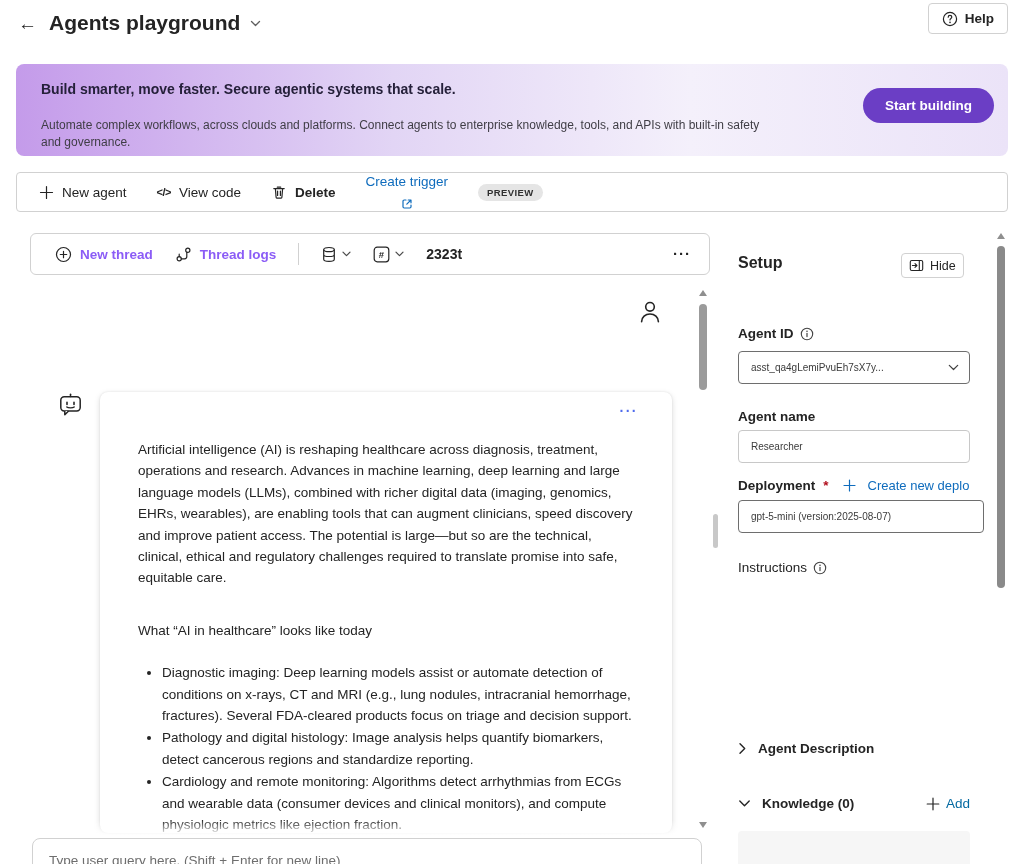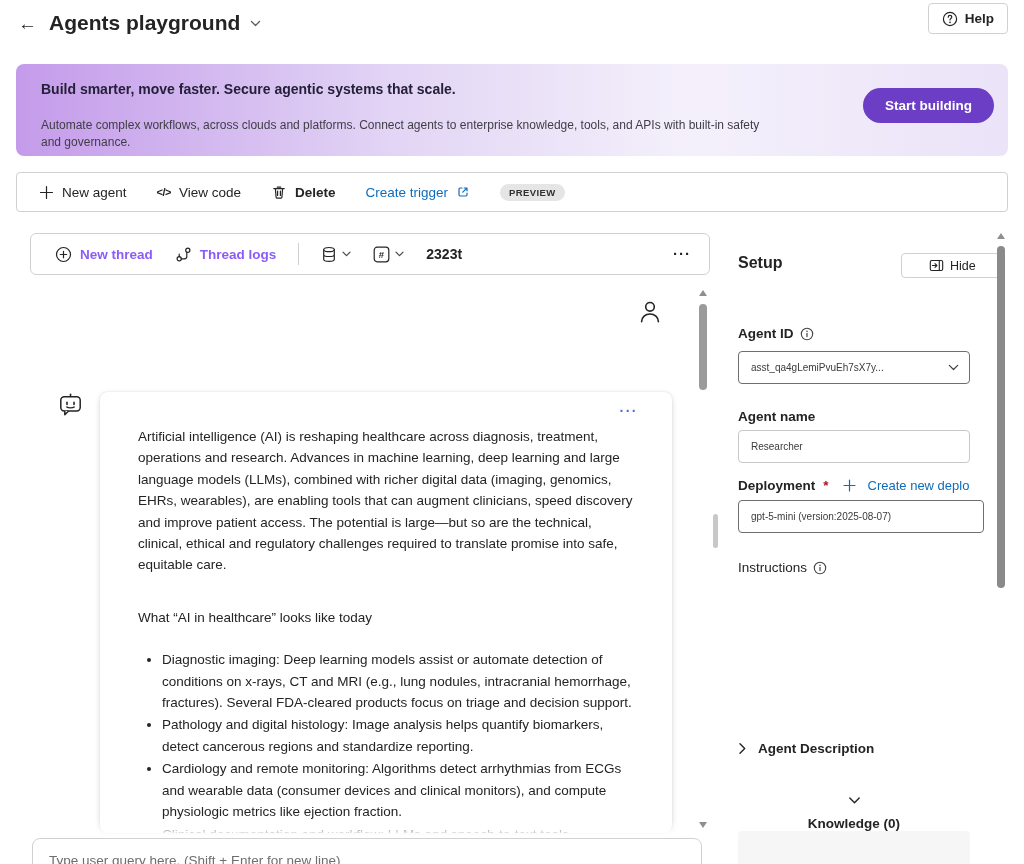--- a/index.html
+++ b/index.html
@@ -38,21 +38,21 @@
   
   .agent-toolbar {
     position:absolute; left:16px; right:16px; top:172px; height:40px;
     border:1px solid #d1d1d1; border-radius:4px; background:#fff;
     display:flex; align-items:center; padding:0 22px; gap:30px;
   }
   .tb-item { display:flex; align-items:center; gap:8px; background:none; border:none; cursor:pointer;
     font-family:inherit; font-size:13.5px; color:#242424; }
   .tb-item .glyph { font-size:11px; font-weight:700; letter-spacing:-0.5px; }
   .tb-item.bold span.lbl { font-weight:600; }
-  .tb-link { color:#0f6cbd; }
+  .tb-link { color:#0f6cbd;flex-direction:column; }
   .preview-badge { background:#e5e5e5; color:#303030; font-size:9.5px; font-weight:700; letter-spacing:.4px;
     padding:3px 9px; border-radius:10px; }
 
   
   .thread-toolbar {
     position:absolute; left:30px; top:233px; width:680px; height:42px;
     border:1px solid #d1d1d1; border-radius:6px; background:#fff;
     display:flex; align-items:center; padding:0 18px 0 24px; gap:22px;
   }
   .tt-item { display:flex; align-items:center; gap:8px; background:none; border:none; cursor:pointer;
@@ -77,21 +77,21 @@
   .bot-bubble {
     position:absolute; left:100px; top:392px; width:572px; height:441px; background:#fff; border-radius:8px;
     box-shadow:0 2px 6px rgba(0,0,0,.14), 0 0 2px rgba(0,0,0,.10);
     padding:12px 34px 0 38px; overflow:hidden;
   }
   .bot-bubble .tail { position:absolute; left:-6px; top:22px; width:13px; height:13px; background:#fff;
     transform:rotate(45deg); box-shadow:-3px 3px 4px rgba(0,0,0,.06); }
   .bubble-more { display:block; margin-left:auto; background:none; border:none; cursor:pointer;
     color:#4f6bed; font-size:14px; font-weight:700; letter-spacing:1.5px; line-height:10px; padding:2px 0; }
   .bot-text { font-size:13.5px; line-height:21.4px; color:#242424; }
-  .bot-text p.intro { margin-top:8px; }
+  .bot-text p.intro { margin-top:21px; }
   .bot-text p.sect { margin-top:31px; }
   .bot-text ul { margin-top:21px; padding-left:24px; }
   .bot-text li { margin-bottom:1px; }
 
   .chat-fade { position:absolute; left:30px; top:820px; width:672px; height:18px;
     background:linear-gradient(rgba(255,255,255,0), #fff 85%); pointer-events:none; }
 
   .chat-input {
     position:absolute; left:32px; top:838px; width:670px; height:44px;
     border:1px solid #d1d1d1; border-radius:8px; background:#fff; padding:0 16px;
@@ -110,21 +110,21 @@
 
   .panel-scrollbar { position:absolute; left:995px; top:228px; width:12px; height:636px; }
   .panel-scrollbar .sb-arrow-up { position:absolute; left:2px; top:5px; }
   .panel-scrollbar .thumb { position:absolute; left:2px; top:18px; width:8px; height:342px; border-radius:4px; background:#8a8a8a; }
 
   .splitter { position:absolute; left:713px; top:514px; width:5px; height:34px; border-radius:3px; background:#c8c8c8; cursor:col-resize; }
 
   
   .setup-title { position:absolute; left:738px; top:254px; font-size:16px; font-weight:700; }
   .hide-btn { position:absolute; left:901px; top:253px; height:25px; display:flex; align-items:center; gap:6px;
-    background:#fff; border:1px solid #d1d1d1; border-radius:4px; padding:0 27px;
+    background:#fff; border:1px solid #d1d1d1; border-radius:4px; padding:0 7px;
     font-family:inherit; font-size:12.5px; color:#242424; cursor:pointer; }
 
   .fld-label { position:absolute; left:738px; display:flex; align-items:center; gap:6px; font-size:13.5px; }
   .fld-label.b { font-weight:700; }
   .req { color:#b10e1c; margin-left:2px; }
 
   .select-box, .text-box {
     position:absolute; left:738px; width:232px; height:33px; background:#fff; border-radius:4px;
     display:flex; align-items:center; padding:0 10px 0 12px; font-size:10px; color:#3b3b3b; cursor:pointer;
   }
@@ -341,21 +341,21 @@
       </svg>
   </div>
 
   <button class="collapse-row" style="top:741px;">
     <svg class="ico" width="9" height="13" viewBox="0 0 9 13">
         <path d="M2 1.8l4.7 4.7L2 11.2" fill="none" stroke="#242424" stroke-width="1.4" stroke-linecap="round" stroke-linejoin="round"></path>
       </svg>
     <span>Agent Description</span>
   </button>
 
-  <div class="collapse-row" style="top:796px;flex-direction:column;">
+  <div class="collapse-row" style="top:796px;">
     <svg class="ico" width="13" height="9" viewBox="0 0 13 9">
         <path d="M1.8 2l4.7 4.7L11.2 2" fill="none" stroke="#242424" stroke-width="1.4" stroke-linecap="round" stroke-linejoin="round"></path>
       </svg>
     <span>Knowledge (0)</span>
     <button class="add-btn">
       <svg class="ico" width="14" height="14" viewBox="0 0 14 14">
           <path d="M7 1.2v11.6M1.2 7h11.6" stroke="#242424" stroke-width="1.2" stroke-linecap="round"></path>
         </svg>
       <span>Add</span>
     </button>

